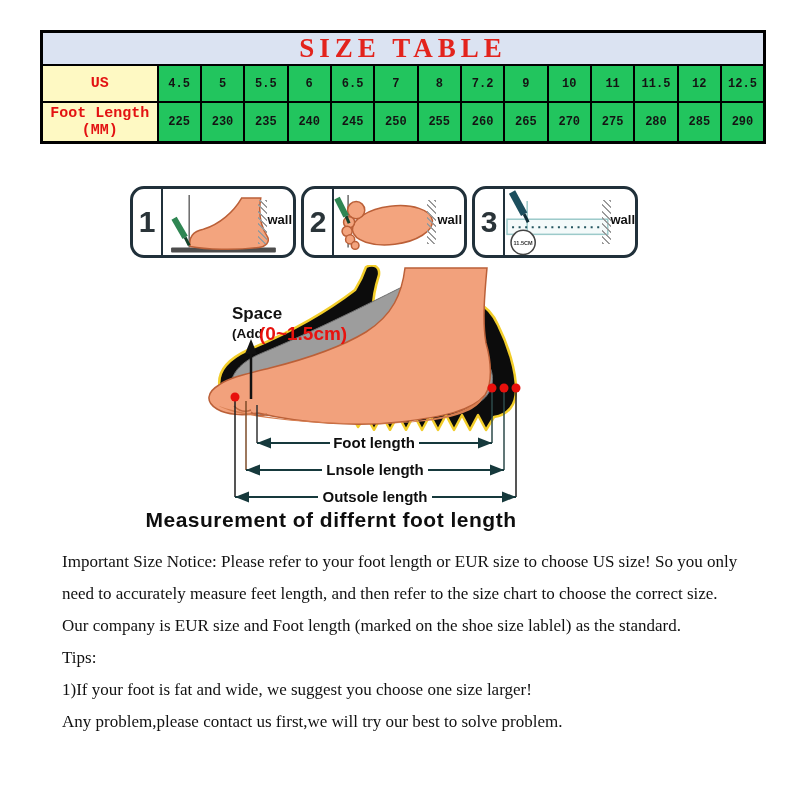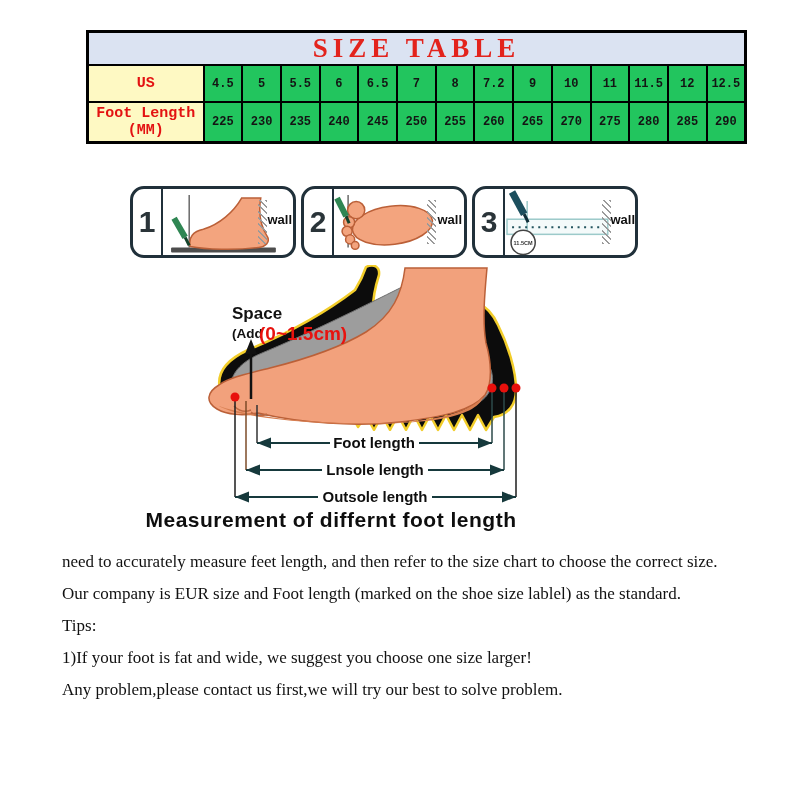--- a/index.html
+++ b/index.html
@@ -4,24 +4,23 @@
 <style>
   * { margin:0; padding:0; box-sizing:border-box; }
   body { background:#fff; }
   .page {
     position:relative; width:800px; height:800px; background:#ffffff;
     font-family:"Liberation Sans", sans-serif; overflow:hidden;
   }
 
   
   .size-table {
-    position:absolute; left:40px; top:30px; width:661px;
+    position:absolute; left:40px; top:30px; width:726px;
     border-collapse:collapse; table-layout:fixed;
     border:3px solid #000;
-    margin-left:46px;
   }
   .size-table td { border:2px solid #000; text-align:center; vertical-align:middle; }
   .title-cell {
     background:#dbe3f2; height:33px;
     font-family:"Liberation Serif", serif; font-weight:bold;
     font-size:27px; letter-spacing:5px; color:#e3231c;
   }
   .label-cell {
     background:#fef9c3; color:#e31212;
     font-family:"Liberation Mono", monospace; font-weight:bold;
@@ -280,20 +279,21 @@
       <polygon points="85,232 99,226.5 99,237.5" fill="#16393c"></polygon>
       <polygon points="366,232 352,226.5 352,237.5" fill="#16393c"></polygon>
       <rect x="168" y="220" width="114" height="23" fill="#ffffff"></rect>
       <text x="225" y="237" text-anchor="middle" font-size="15" font-weight="bold" fill="#0e0e0e">Outsole length</text>
     </g>
   </svg>
 
   <div class="caption">Measurement of differnt foot length</div>
 
   <div class="notes">
+      <div class="note-line">Important Size Notice: Please refer to your foot length or EUR size to choose US size! So you only</div>
       <div class="note-line">need to accurately measure feet length, and then refer to the size chart to choose the correct size.</div>
       <div class="note-line">Our company is EUR size and Foot length (marked on the shoe size lablel) as the standard.</div>
       <div class="note-line">Tips:</div>
       <div class="note-line">1)If your foot is fat and wide, we suggest you choose one size larger!</div>
       <div class="note-line">Any problem,please contact us first,we will try our best to solve problem.</div>
     </div>
 
 </div>
 
 </body></html>

